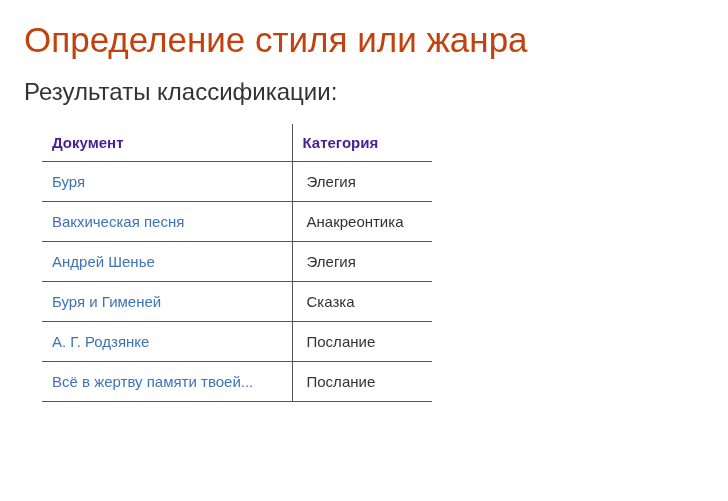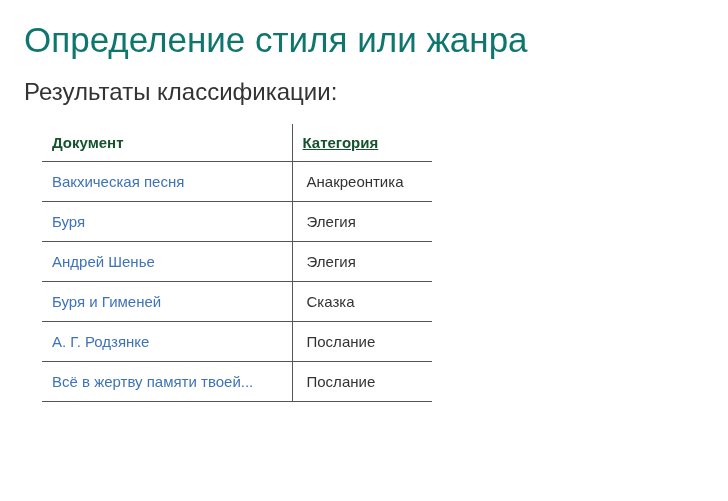--- a/index.html
+++ b/index.html
@@ -7,50 +7,49 @@
       padding: 0;
       box-sizing: border-box;
     }
     body {
       font-family: Arial, Helvetica, sans-serif;
       background: #ffffff;
       padding: 20px 24px;
       width: 728px;
     }
     h1 {
-      color: #0f766e;
+      color: #c2410c;
       font-size: 35px;
       font-weight: 400;
       margin-bottom: 18px;
     }
     h2 {
       color: #333333;
       font-size: 24px;
       font-weight: 400;
       margin-bottom: 18px;
     }
     table {
       border-collapse: collapse;
       margin-left: 18px;
     }
     th {
-      color: #14532d;
+      color: #4c1d95;
       font-size: 15px;
       font-weight: 700;
       text-align: left;
       padding: 10px 14px 10px 10px;
       border-bottom: 1px solid #555555;
     }
     th.col-doc {
       border-right: 1px solid #555555;
       width: 250px;
     }
     th.col-cat {
       width: 140px;
-      text-decoration: underline;
     }
     td {
       font-size: 15px;
       padding: 11px 14px 11px 10px;
       border-bottom: 1px solid #555555;
       vertical-align: middle;
     }
     td.cell-doc {
       border-right: 1px solid #555555;
     }
@@ -71,26 +70,26 @@
 
 <table>
   <thead>
     <tr>
       <th class="col-doc">Документ</th>
       <th class="col-cat">Категория</th>
     </tr>
   </thead>
   <tbody id="table-body">
   <tr>
+        <td class="cell-doc"><a href="#">Буря</a></td>
+        <td class="cell-cat">Элегия</td>
+      </tr>
+      <tr>
         <td class="cell-doc"><a href="#">Вакхическая песня</a></td>
         <td class="cell-cat">Анакреонтика</td>
-      </tr>
-      <tr>
-        <td class="cell-doc"><a href="#">Буря</a></td>
-        <td class="cell-cat">Элегия</td>
       </tr>
       <tr>
         <td class="cell-doc"><a href="#">Андрей Шенье</a></td>
         <td class="cell-cat">Элегия</td>
       </tr>
       <tr>
         <td class="cell-doc"><a href="#">Буря и Гименей</a></td>
         <td class="cell-cat">Сказка</td>
       </tr>
       <tr>

